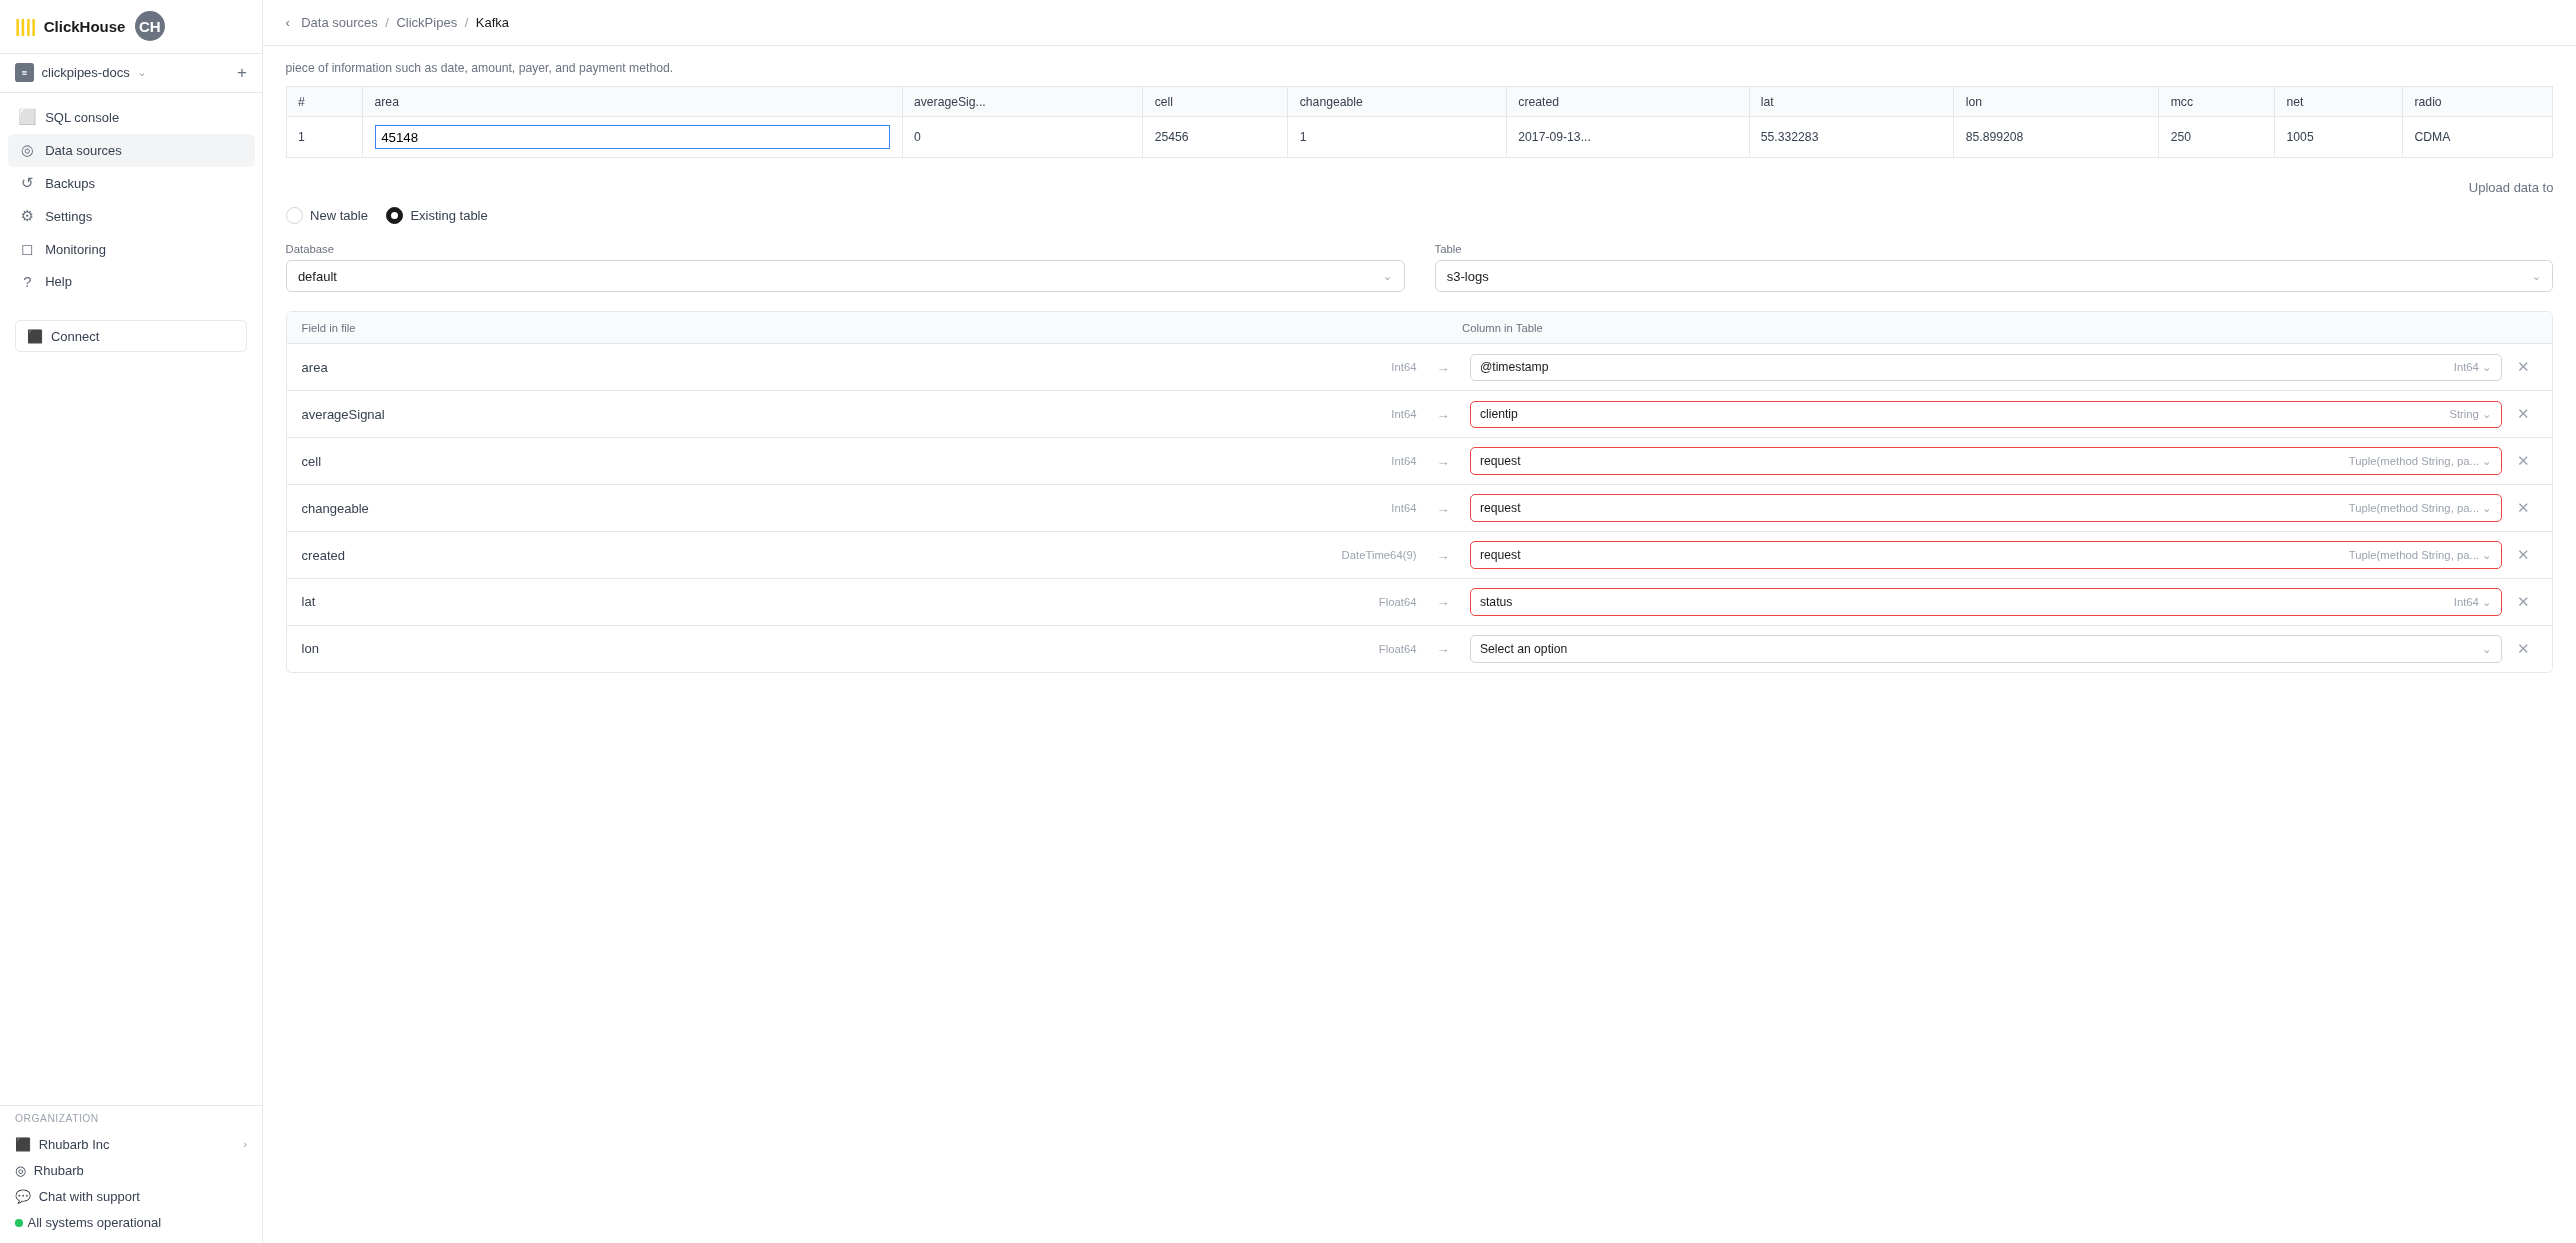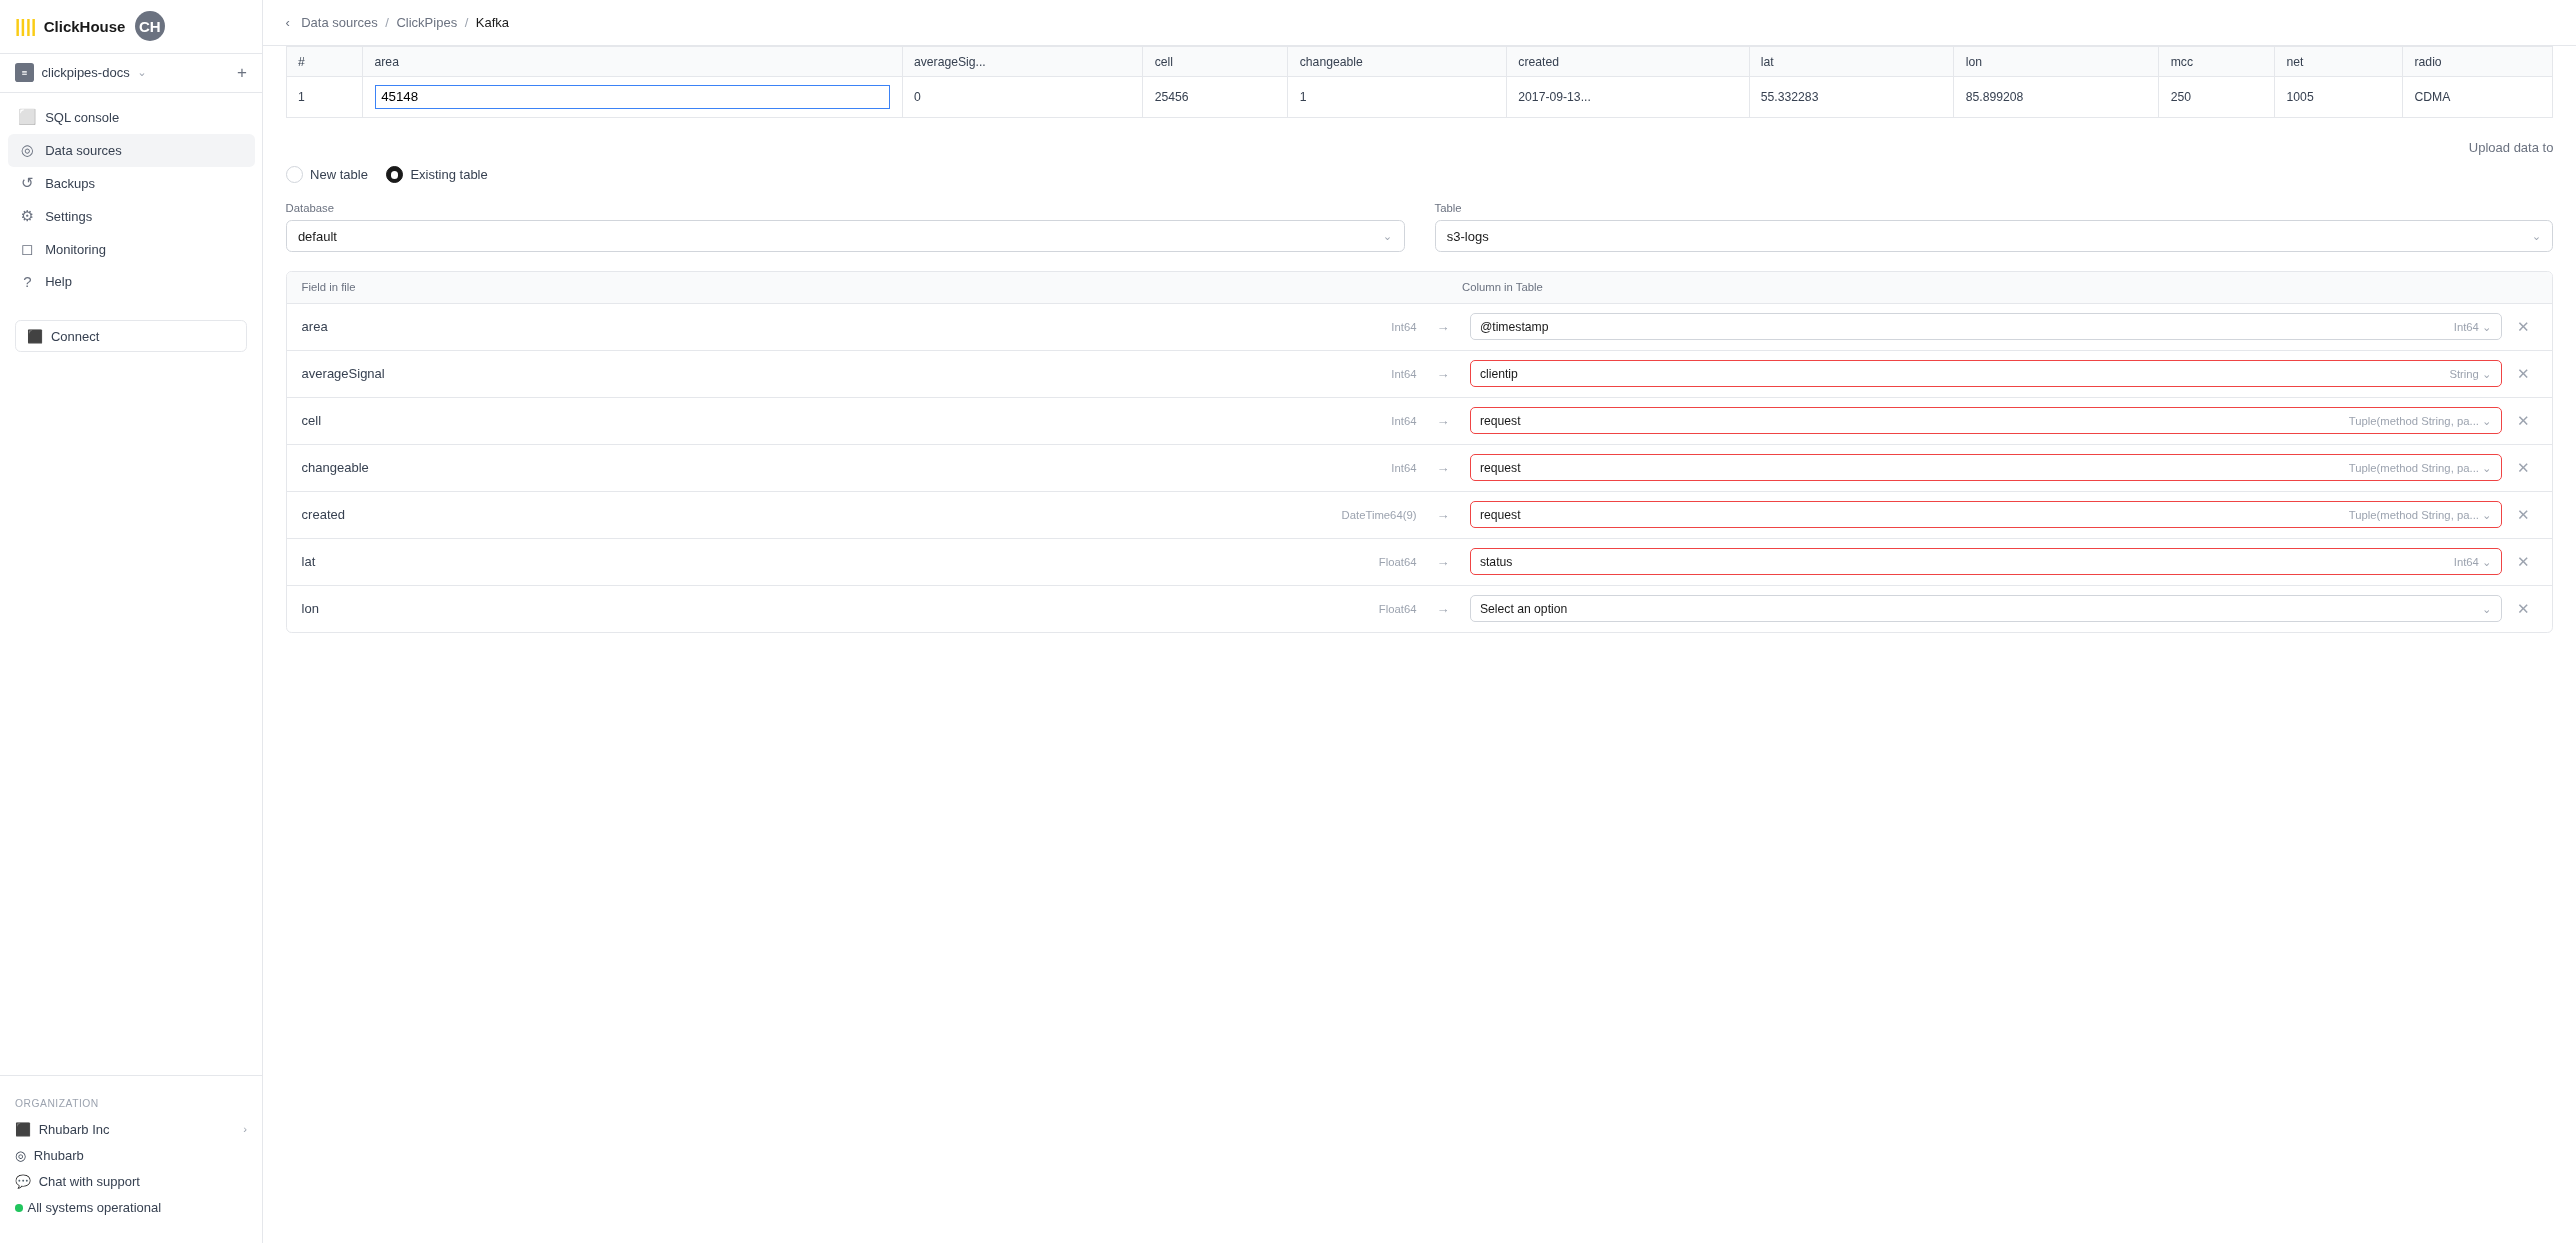--- a/index.html
+++ b/index.html
@@ -14,21 +14,21 @@
     .workspace-name { display: flex; align-items: center; gap: 7.5px; font-size: 13px; color: #374151; font-weight: 500; }
     .workspace-icon { width: 19px; height: 19px; background: #6b7280; border-radius: 2.8px; display: flex; align-items: center; justify-content: center; color: #fff; font-size: 9.4px; }
     .chevron-icon { color: #9ca3af; font-size: 11.3px; }
     .plus-icon { color: #6b7280; font-size: 17px; cursor: pointer; }
 
     .nav-section { padding: 7.5px 7.5px; }
     .nav-item { display: flex; align-items: center; gap: 9.4px; padding: 7.5px 11.3px; border-radius: 5.6px; cursor: pointer; color: #374151; font-size: 13px; }
     .nav-item.active { background: #f3f4f6; font-weight: 500; }
     .nav-icon { width: 17px; text-align: center; color: #6b7280; font-size: 15px; }
 
-    .sidebar-bottom { margin-top: auto; padding: 22px 15px; border-top: 0.9px solid #e5e7eb; }
+    .sidebar-bottom { margin-top: auto; padding: 7px 15px; border-top: 0.9px solid #e5e7eb; }
     .org-label { font-size: 10.3px; color: #9ca3af; margin-bottom: 7.5px; text-transform: uppercase; letter-spacing: 0.05em; }
     .org-item { display: flex; align-items: center; gap: 7.5px; padding: 5.6px 0; font-size: 13px; color: #374151; cursor: pointer; }
     .connect-btn { display: flex; align-items: center; gap: 7.5px; padding: 7.5px 11.3px; border-radius: 5.6px; color: #374151; cursor: pointer; font-size: 13px; border: 0.9px solid #e5e7eb; margin: 7.5px 0; }
 
     .chat-item { display: flex; align-items: center; gap: 7.5px; padding: 5.6px 0; font-size: 13px; color: #374151; cursor: pointer; }
     .status-item { display: flex; align-items: center; gap: 5px; padding: 5.6px 0; font-size: 13px; color: #374151; }
     .status-dot { width: 7.5px; height: 7.5px; background: #22c55e; border-radius: 50%; }
 
     
     .main { flex: 1; display: flex; flex-direction: column; overflow: hidden; }
@@ -163,20 +163,21 @@
     <span class="back-arrow">‹</span>
     <span>Data sources</span>
     <span class="breadcrumb-sep">/</span>
     <span>ClickPipes</span>
     <span class="breadcrumb-sep">/</span>
     <span class="breadcrumb-active">Kafka</span>
   </div>
 
   <div class="content">
 
+    <div class="info-text">piece of information such as date, amount, payer, and payment method.</div>
 
     <table class="preview-table">
       <thead>
         <tr>
           <th>#</th>
           <th>area</th>
           <th>averageSig...</th>
           <th>cell</th>
           <th>changeable</th>
           <th>created</th>

